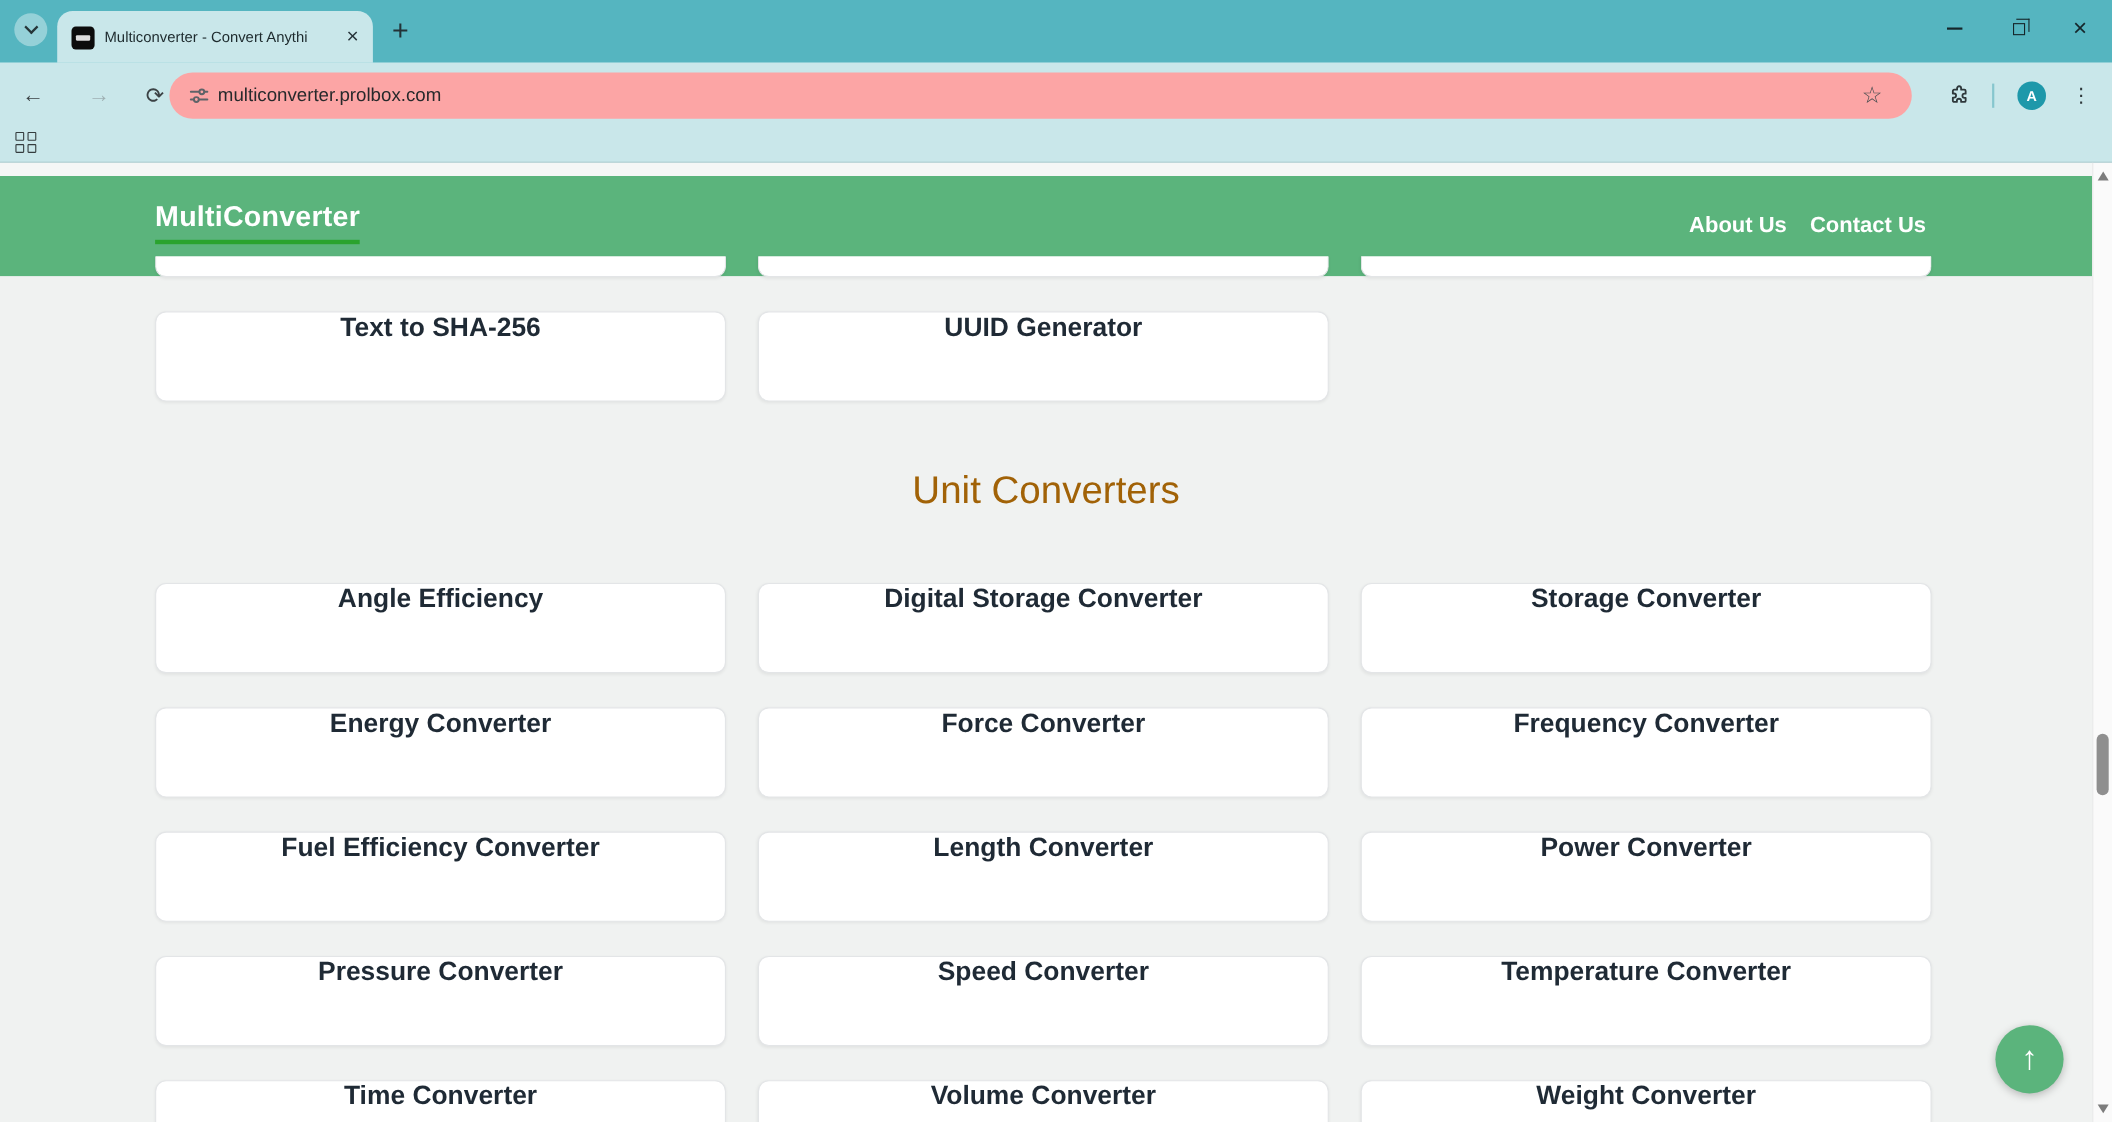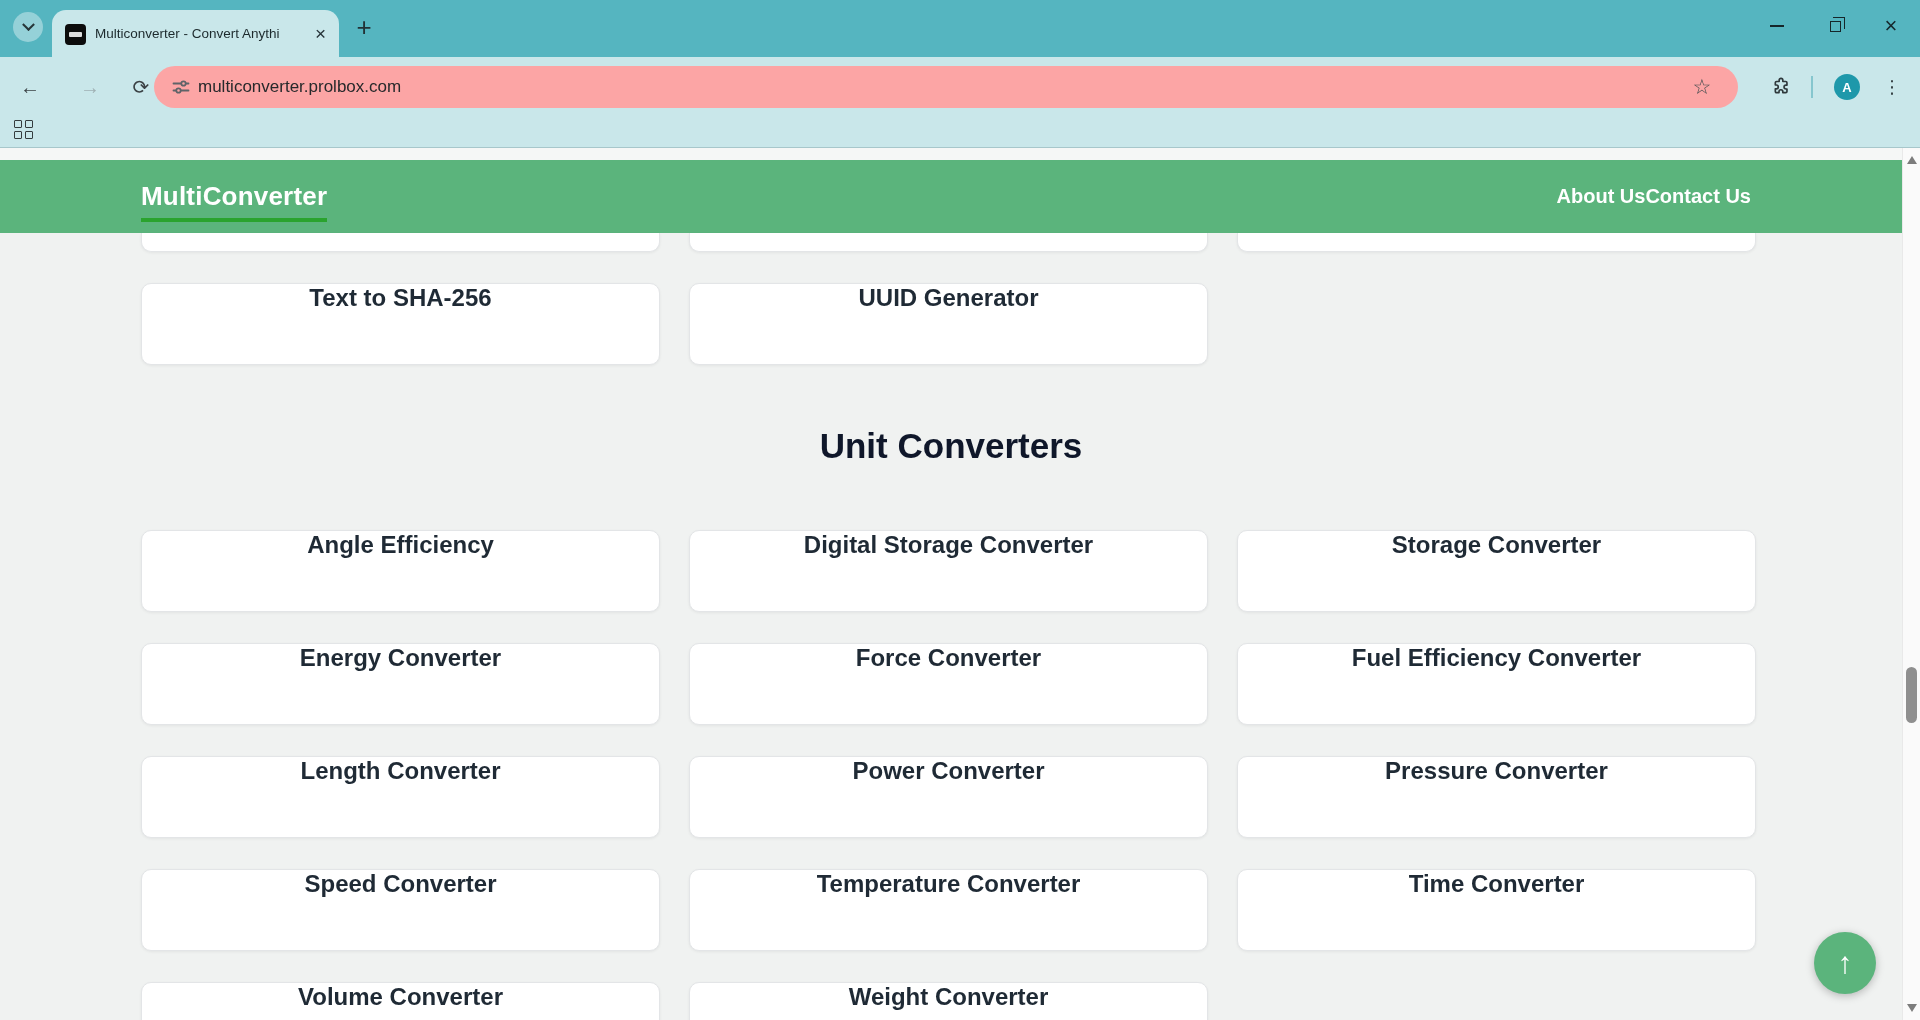--- a/index.html
+++ b/index.html
@@ -63,35 +63,35 @@
     justify-content:center; font-size:18px; color:#2e383b; }
   .bookmarksbar { left:0; top:115px; width:1920px; height:33px; background:#c9e7ea;
     border-bottom:1.5px solid #a7c7cb; }
   .gridicon { position:absolute; left:14px; top:5px; width:20px; height:20px;
     display:grid; grid-template-columns:8px 8px; grid-template-rows:8px 8px; gap:3px; }
   .gridicon i { border:1.8px solid #343c3e; border-radius:1px; }
 
   
   .page { left:0; top:148px; width:1902px; height:872px; background:#f0f2f1; overflow:hidden; }
   .topstrip { left:0; top:0; width:1902px; height:12px; background:#f5f7f6; }
-  .siteheader { left:0; top:12px; width:1902px; height:73px; background:#5bb47c; }
+  .siteheader { left:0; top:12px; width:1902px; height:91px; background:#5bb47c; }
   .brand { position:absolute; left:141px; top:22px; color:#fff; font-size:26px; font-weight:700;
     letter-spacing:.2px; border-bottom:4px solid #2aa32e; padding-bottom:7px; line-height:1.1; }
-  .sitenav { position:absolute; right:151px; top:0; height:100%; display:flex; align-items:center; }
+  .sitenav { position:absolute; right:151px; top:0; height:100%; display:flex; align-items:center; gap:21px; }
   .sitenav a { color:#fff; font-size:20px; font-weight:700; text-decoration:none; }
 
   .rowgrid { left:141px; width:1615px; display:grid; grid-template-columns:519px 519px 519px;
     column-gap:29px; row-gap:31px; }
   .card { height:82px; background:#fff; border:1px solid #e3e5e7; border-radius:10px;
     box-shadow:0 1px 3px rgba(0,0,0,.06); display:flex; justify-content:center;
     font-size:24px; font-weight:600; color:#1f2a35; }
   .stub { height:19px; background:#fff; border:1px solid #e3e5e7; border-top:none;
     border-radius:0 0 10px 10px; box-shadow:0 1px 3px rgba(0,0,0,.06); }
-  .heading { left:0; top:278px; width:1902px; text-align:center; font-size:35px; font-weight:700;
-    color:#0f172a; }
+  .heading { left:0; top:278px; width:1902px; text-align:center; font-size:35px; font-weight:400;
+    color:#a16207; }
 
   .scrolltop { left:1814px; top:784px; width:62px; height:62px; border-radius:50%;
     background:#5bb47c; box-shadow:0 2px 8px rgba(0,0,0,.25); display:flex; align-items:center;
     justify-content:center; color:#fff; font-size:30px; font-weight:700; }
 
   
   .scrollbar { left:1902px; top:148px; width:18px; height:872px; background:#fafafa;
     border-left:1px solid #e9e9e9; }
   .sb-up { position:absolute; left:4px; top:8px; width:0; height:0;
     border-left:5px solid transparent; border-right:5px solid transparent; border-bottom:8px solid #7c7c7c; }
@@ -214,20 +214,23 @@
       <div class="card">
           <span>Storage Converter</span>
         </div>
       <div class="card">
           <span>Energy Converter</span>
         </div>
       <div class="card">
           <span>Force Converter</span>
         </div>
       <div class="card">
+          <span>Frequency Converter</span>
+        </div>
+      <div class="card">
           <span>Fuel Efficiency Converter</span>
         </div>
       <div class="card">
           <span>Length Converter</span>
         </div>
       <div class="card">
           <span>Power Converter</span>
         </div>
       <div class="card">
           <span>Pressure Converter</span>

